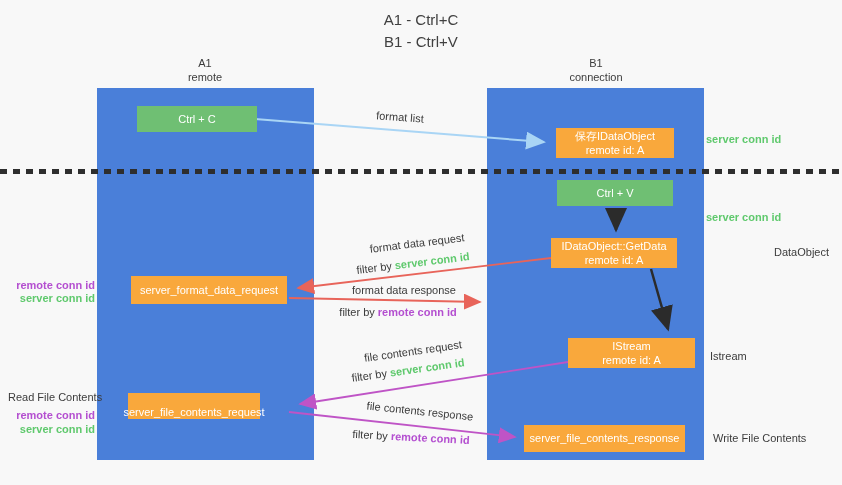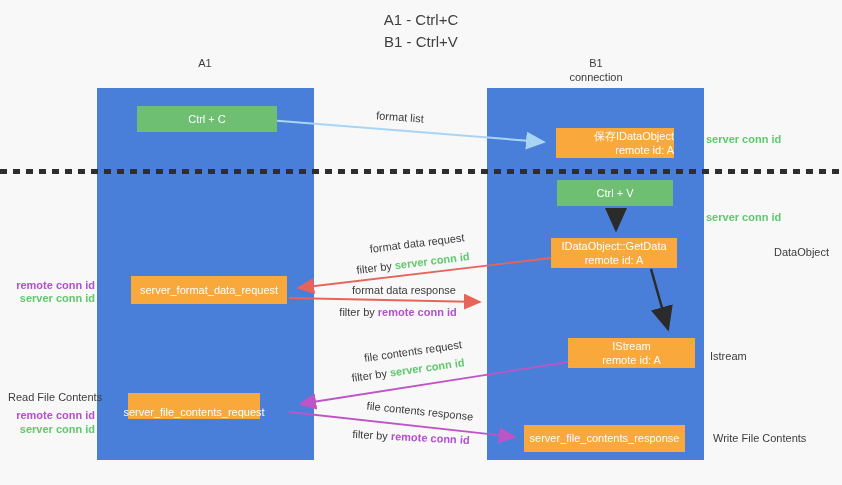--- a/index.html
+++ b/index.html
@@ -20,23 +20,23 @@
 
   .dotted-line{position:absolute;left:0;top:169px;width:842px;height:5px;z-index:3;
     background:repeating-linear-gradient(to right,#2e2e2e 0 7px,transparent 7px 13px);}
 
   .node{position:absolute;display:flex;flex-direction:column;align-items:center;
         justify-content:center;color:#fff;font-size:11px;line-height:1.3;
         text-align:center;z-index:4;white-space:nowrap;}
   .node.green{background:#6fbf73;}
   .node.orange{background:#f9a83c;}
 
-  #ctrl-c{left:137px;top:106px;width:140px;height:26px;}
+  #ctrl-c{left:137px;top:106px;width:120px;height:26px;}
   #ctrl-v{left:557px;top:180px;width:116px;height:26px;}
-  #save-ido{left:556px;top:128px;width:118px;height:30px;align-items:flex-end;}
+  #save-ido{left:556px;top:128px;width:118px;height:30px;}
   #getdata{left:551px;top:238px;width:126px;height:30px;}
   #istream-node{left:568px;top:338px;width:127px;height:30px;}
   #sfd-req{left:131px;top:276px;width:156px;height:28px;}
   #sfd-resp{left:489px;top:289px;width:156px;height:27px;}
   #sfc-req{left:128px;top:393px;width:132px;height:26px;justify-content:flex-end;}
   #sfc-resp{left:524px;top:425px;width:161px;height:27px;}
 
   svg.arrows{position:absolute;left:0;top:0;z-index:3;pointer-events:none;}
 
   .edge-label{position:absolute;font-size:11px;color:#3b3b3b;white-space:nowrap;
@@ -54,20 +54,21 @@
 
 <div class="canvas">
 
   <div class="title">
     <div>A1 - Ctrl+C</div>
     <div>B1 - Ctrl+V</div>
   </div>
 
   <div class="lane-header left">
     <div>A1</div>
+    <div>remote</div>
   </div>
   <div class="lane-header right">
     <div>B1</div>
     <div>connection</div>
   </div>
 
   <div class="lane left"></div>
   <div class="lane right"></div>
 
   <div class="dotted-line"></div>

